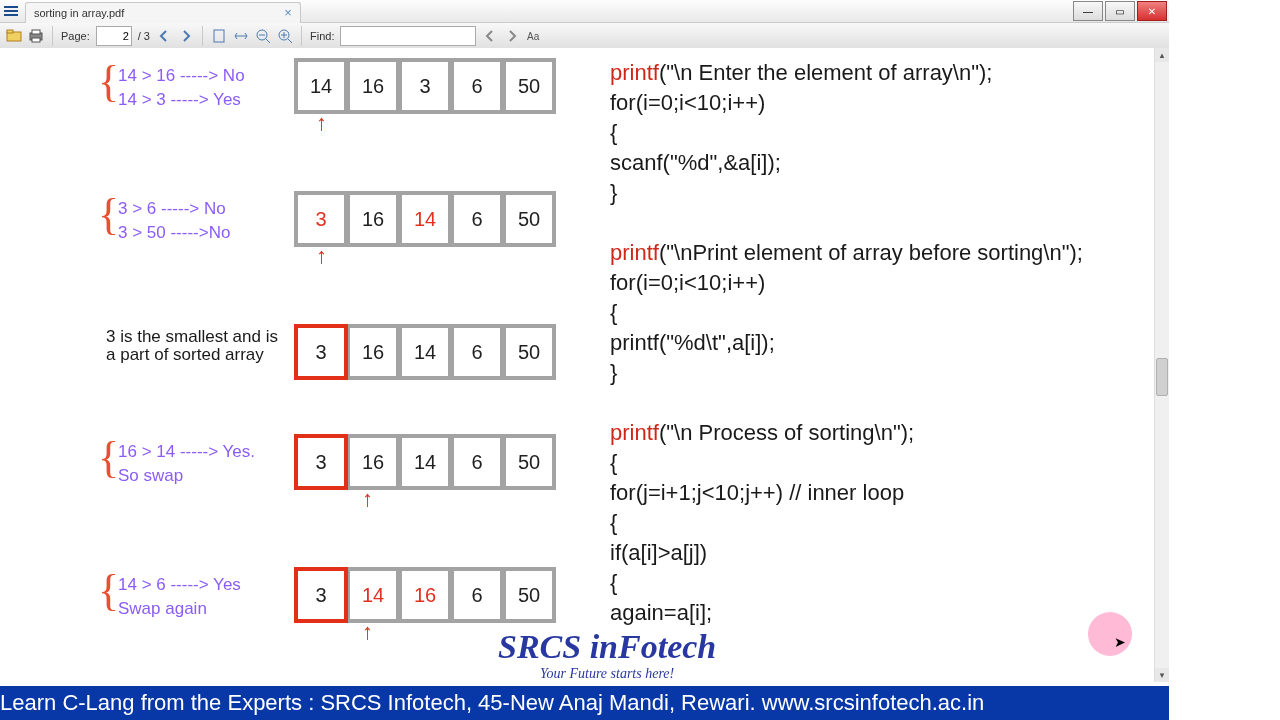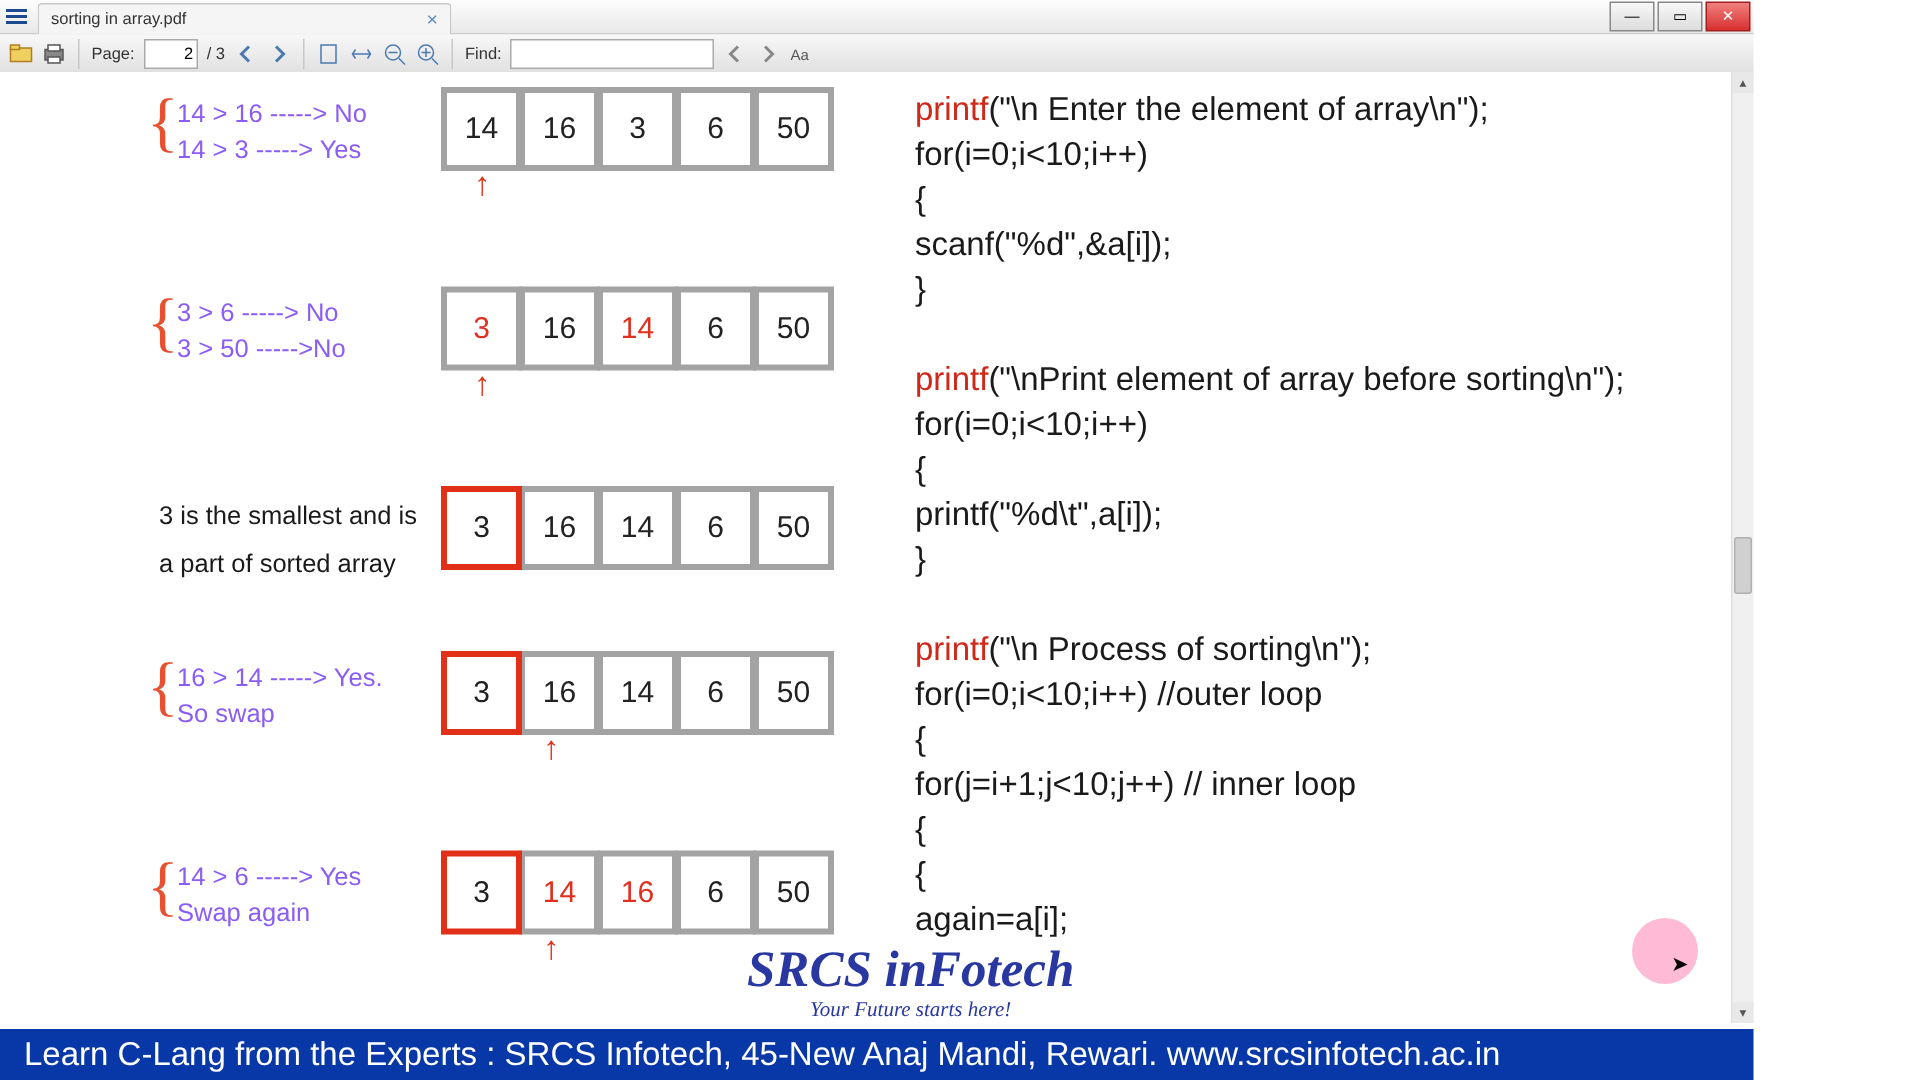--- a/index.html
+++ b/index.html
@@ -35,33 +35,33 @@
 .step { position:relative; margin-bottom:38px; }
 .brace { position:absolute; left:0; top:4px; font-size:44px; color:#e85030; font-family:Georgia,serif; line-height:40px; }
 .cond-text { position:absolute; left:20px; top:6px; font-size:17px; color:#8b5cf6; line-height:24px; }
 .arr-box { position:absolute; left:196px; top:0; display:flex; }
 .cell { width:46px; height:48px; border:4px solid #a3a3a3; display:flex; align-items:center; justify-content:center; font-size:20px; color:#222; margin-left:-2px; }
 .cell:first-child { margin-left:0; }
 .cell.red-text { color:#e03020; }
 .cell.red-border { border:4px solid #e23018; position:relative; z-index:1; }
 .up-arrow { position:absolute; color:#e23018; font-size:22px; font-weight:bold; }
 
-.step3-text { position:absolute; left:8px; top:4px; font-size:17px; color:#1a1a1a; line-height:32px; width:180px; }
+.step3-text { position:absolute; left:8px; top:4px; font-size:17px; color:#1a1a1a; line-height:18px; width:180px; }
 
 
 .code { position:absolute; left:610px; top:10px; font-family:Arial,sans-serif; font-size:22px; line-height:30px; color:#1a1a1a; }
 .kw { color:#d02818; }
 
 
 .watermark { position:absolute; left:498px; top:580px; font-family:"Times New Roman",serif; color:#2838a0; text-align:center; }
 .watermark .big { font-size:34px; font-style:italic; font-weight:bold; }
 .watermark .sm { font-size:14px; font-style:italic; color:#2838a0; }
 
 
-.banner { position:absolute; bottom:0; left:0; right:0; height:34px; background:#0838a8; color:#fff; font-size:22px; display:flex; align-items:center; padding-left:16px; white-space:nowrap; overflow:hidden; }
+.banner { position:absolute; bottom:0; left:0; right:0; height:34px; background:#0838a8; color:#fff; font-size:22px; display:flex; align-items:center; padding-left:0; white-space:nowrap; overflow:hidden; }
 
 
 .cursor-hl { position:absolute; width:44px; height:44px; border-radius:50%; background:rgba(255,130,180,0.55); left:1088px; top:612px; }
 .cursor-ptr { position:absolute; left:1114px; top:634px; font-size:14px; color:#000; }
 </style>
 </head>
 <body>
 
 <div class="window">
 
@@ -202,24 +202,24 @@
         <div><span>scanf("%d",&amp;a[i]);</span></div>
         <div><span>}</span></div>
         <div><span>&nbsp;</span></div>
         <div><span class="kw">printf</span><span>("\nPrint element of array before sorting\n");</span></div>
         <div><span>for(i=0;i&lt;10;i++)</span></div>
         <div><span>{</span></div>
         <div><span>printf("%d\t",a[i]);</span></div>
         <div><span>}</span></div>
         <div><span>&nbsp;</span></div>
         <div><span class="kw">printf</span><span>("\n Process of sorting\n");</span></div>
-        <div><span>for(i=0;i&lt;10;i++)      //outer loop</span></div>
         <div><span>{</span></div>
         <div><span>for(j=i+1;j&lt;10;j++)   // inner loop</span></div>
         <div><span>{</span></div>
+        <div><span>          if(a[i]&gt;a[j])</span></div>
         <div><span>          {</span></div>
         <div><span>                    again=a[i];</span></div>
       </div>
     <div class="watermark">
       <div class="big">SRCS inFotech</div>
       <div class="sm">Your Future starts here!</div>
     </div>
   </div>
 
   <div class="scrollbar">

